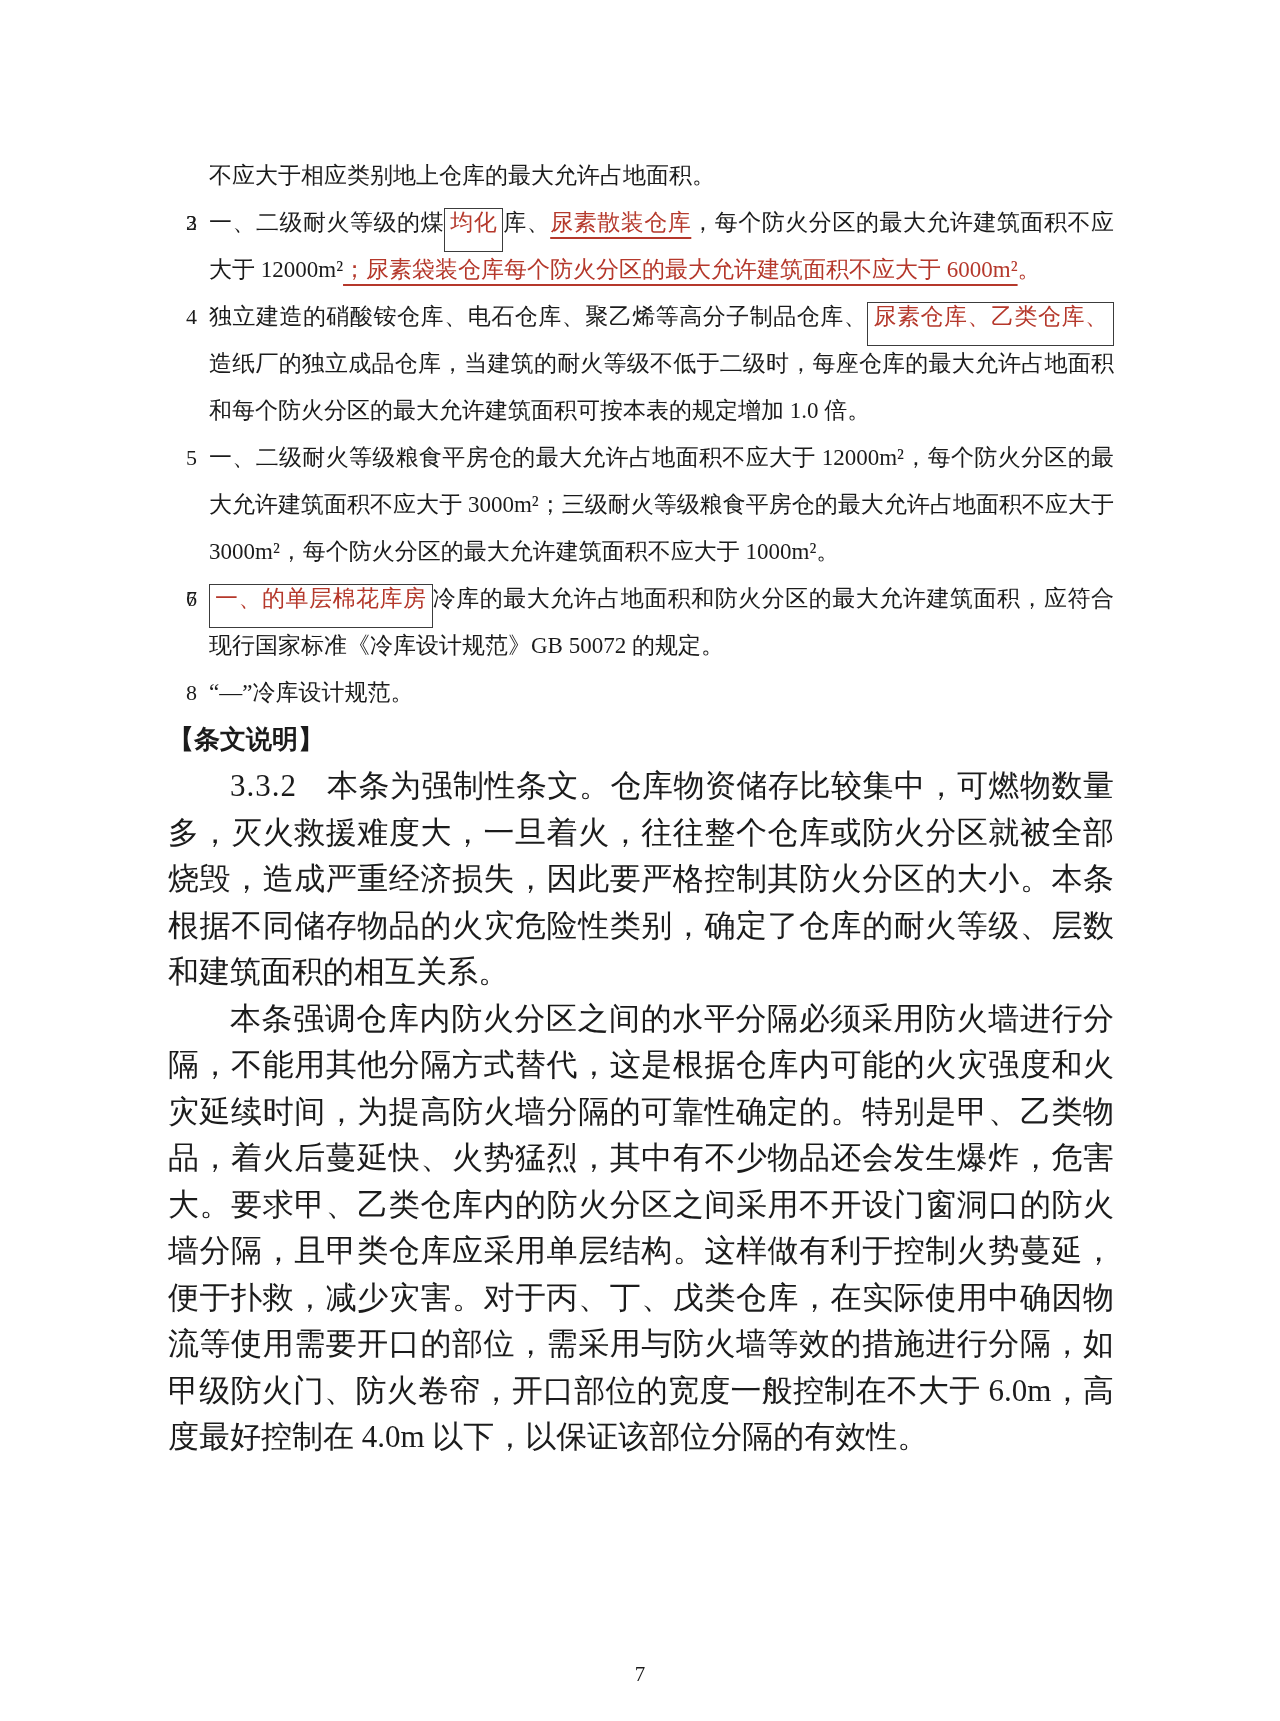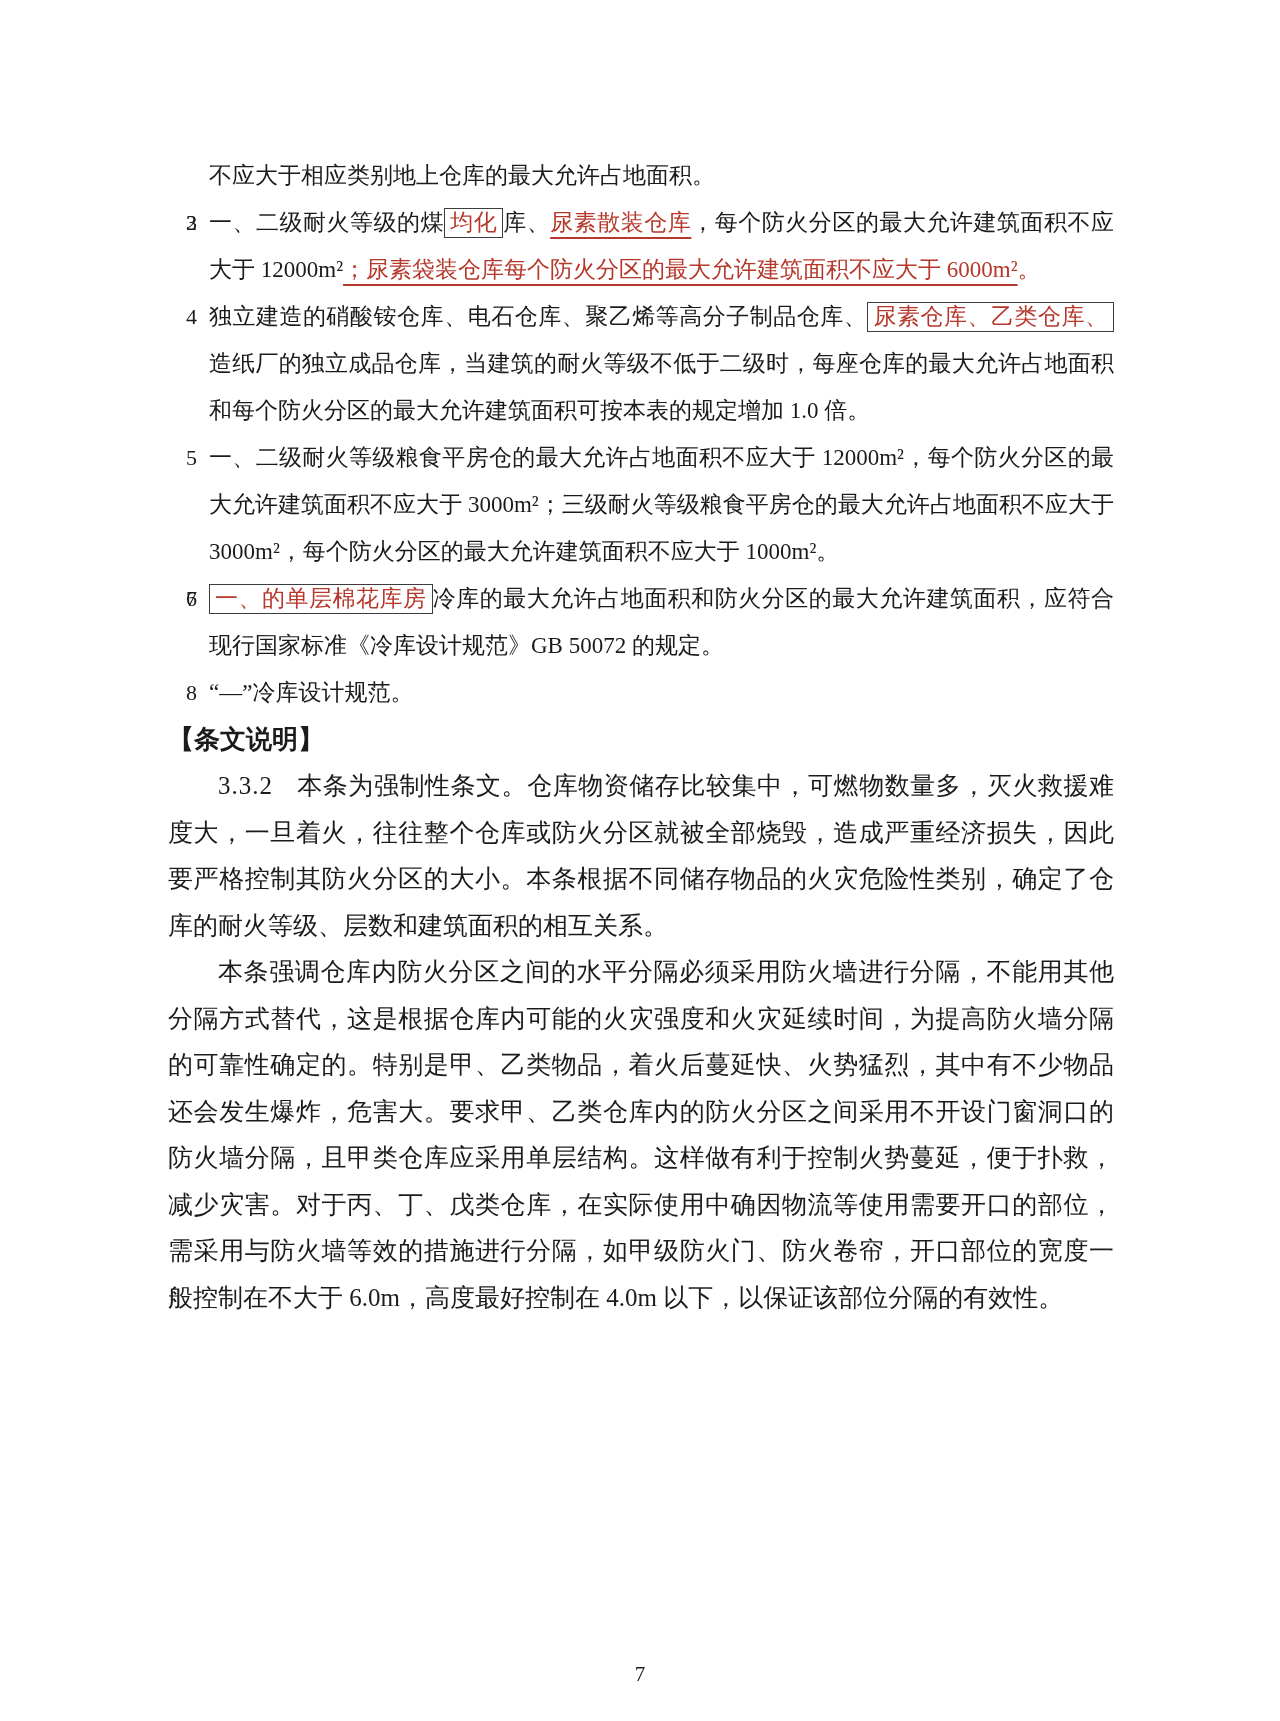--- a/index.html
+++ b/index.html
@@ -38,33 +38,33 @@
   .seg-red-underline{
     color:var(--accent-red);
     text-decoration:underline;
     text-decoration-color:var(--accent-red);
     text-decoration-thickness:2px;
     text-underline-offset:7px;
   }
   .seg-red-box{
     color:var(--accent-red);
     border:1.5px solid var(--box-border);
-    padding:1px 5px 2px 5px;
+    padding:1px 5px 16px 5px;
   }
   
   .cmt-label{
     font-family:"Liberation Sans","DejaVu Sans",sans-serif;
     font-weight:bold;
     font-size:26px;
     line-height:47px;
     color:var(--text);
   }
   .para{
     margin:0;
-    font-size:25px;
+    font-size:31px;
     line-height:46.5px;
     text-align:justify;
     text-indent:2em;
     color:var(--text);
   }
   .para .lead{
     margin-right:0.95em;
     letter-spacing:1px;
   }
   .page-number{

